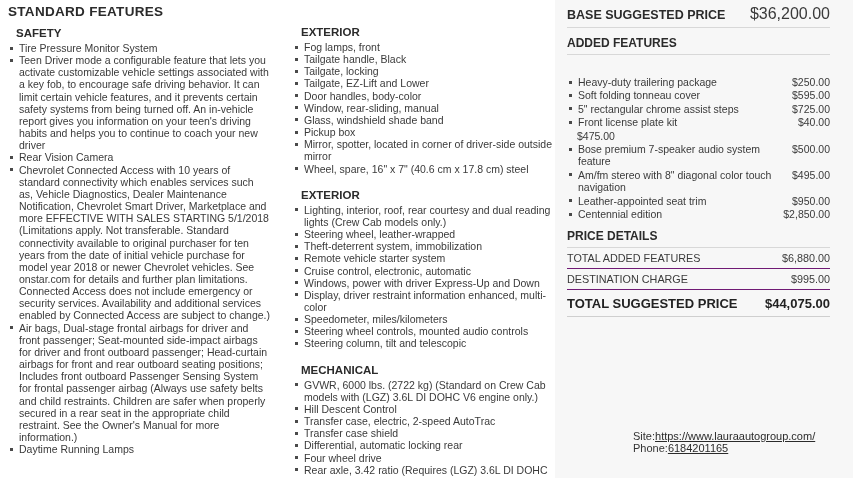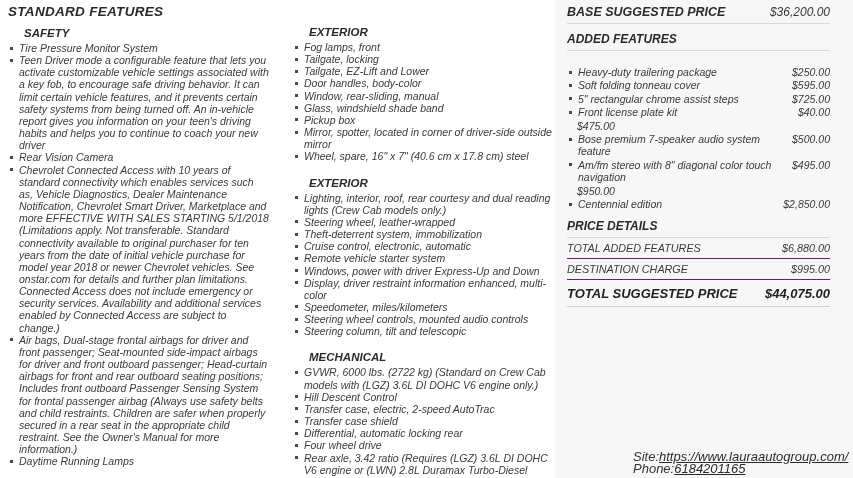--- a/index.html
+++ b/index.html
@@ -4,83 +4,83 @@
 <style>
   * { box-sizing: border-box; }
   html, body { margin: 0; padding: 0; }
   body {
     width: 853px; height: 478px; overflow: hidden;
     background: #ffffff;
     font-family: "Liberation Sans", "DejaVu Sans", sans-serif;
     color: #3a3a3a;
     -webkit-font-smoothing: antialiased;
   }
-  .page { width: 853px; height: 478px; display: flex; font-style: italic; }
+  .page { width: 853px; height: 478px; display: flex; }
 
   
   .main { flex: none; display: flex; padding: 4px 0 0 8px; }
   .col { font-size: 10.5px; line-height: 12.15px; }
   .col-left { width: 262px; flex: none; }
   .col-mid  { width: 262px; flex: none; margin-left: 23px; margin-top: 21px; }
 
   .doc-title {
     font-size: 13.5px; line-height: 16px; font-weight: bold;
     color: #2b2b2b; letter-spacing: .3px; margin: 0 0 6px 0;
   }
   .section { margin: 0 0 13px 0; }
   .section-heading {
     font-size: 11.5px; font-weight: bold; color: #2b2b2b;
-    margin: 0 0 2px 16px; line-height: 14px;
+    margin: 0 0 2px 8px; line-height: 14px;
   }
   ul.feature-list { list-style: none; margin: 0; padding: 0; }
   ul.feature-list li { position: relative; padding-left: 11px; }
   ul.feature-list li::before {
     content: ""; position: absolute; left: 2px; top: 4.5px;
     width: 3px; height: 3px; background: #4a4a4a;
   }
 
   
   .right-panel {
     width: 298px; flex: none; background: #f7f7f7;
     padding: 0 23px 0 12px; position: relative; font-size: 10.5px;
   }
   .base-row {
     display: flex; justify-content: space-between; align-items: baseline;
     padding: 5px 0 4px 0; border-bottom: 1px solid #d8d8d8;
   }
   .base-label { font-size: 12.5px; font-weight: bold; color: #2b2b2b; }
-  .base-price { font-size: 12px; color: #3a3a3a; }
+  .base-price { font-size: 16px; color: #3a3a3a; }
 
   .panel-heading {
     font-size: 12px; font-weight: bold; color: #2b2b2b;
     padding: 8px 0 4px 0; border-bottom: 1px solid #d8d8d8;
   }
-  ul.added-list { list-style: none; margin: 15px 0 0 0; padding: 0; }
+  ul.added-list { list-style: none; margin: 21px 0 0 0; padding: 0; }
   ul.added-list li { display: flex; align-items: flex-start; margin-bottom: 1px; }
   .added-name { flex: 1; position: relative; padding-left: 11px; line-height: 12.4px; }
   .added-name::before {
     content: ""; position: absolute; left: 2px; top: 4.5px;
     width: 3px; height: 3px; background: #4a4a4a;
   }
   .added-price { white-space: nowrap; margin-left: 10px; line-height: 12.4px; }
 
   .details-heading { }
   .detail-row {
     display: flex; justify-content: space-between;
     padding: 4px 0; font-size: 10.8px; border-bottom: 1px solid #701a75;
   }
   .total-row {
     display: flex; justify-content: space-between; align-items: flex-end;
     padding: 6px 0 5px 0; border-bottom: 1px solid #cfcfcf;
     font-weight: bold; font-size: 13px; color: #222222;
   }
 
   .footer {
-    position: absolute; left: 78px; bottom: 3px;
-    font-size: 13px; line-height: 12px; color: #333333;
+    position: absolute; left: 78px; bottom: 24px;
+    font-size: 11px; line-height: 12px; color: #333333;
   }
   .footer a { color: #2b2b2b; text-decoration: underline; }
 </style>
 </head>
 <body>
 
 <div class="page">
 
   <div class="main">
 
@@ -107,20 +107,21 @@
     </div>
 
     <div class="col col-mid">
 
       <section class="section">
         <h2 class="section-heading">EXTERIOR</h2>
         <ul class="feature-list">
 
             <li class="feature-item">Fog lamps, front</li>
 
+            <li class="feature-item">Tailgate handle, Black</li>
 
             <li class="feature-item">Tailgate, locking</li>
 
             <li class="feature-item">Tailgate, EZ-Lift and Lower</li>
 
             <li class="feature-item">Door handles, body-color</li>
 
             <li class="feature-item">Window, rear-sliding, manual</li>
 
             <li class="feature-item">Glass, windshield shade band</li>
@@ -136,23 +137,23 @@
       <section class="section">
         <h2 class="section-heading">EXTERIOR</h2>
         <ul class="feature-list">
 
             <li class="feature-item">Lighting, interior, roof, rear courtesy and dual reading lights (Crew Cab models only.)</li>
 
             <li class="feature-item">Steering wheel, leather-wrapped</li>
 
             <li class="feature-item">Theft-deterrent system, immobilization</li>
 
+            <li class="feature-item">Remote vehicle starter system</li>
+
             <li class="feature-item">Cruise control, electronic, automatic</li>
-
-            <li class="feature-item">Remote vehicle starter system</li>
 
             <li class="feature-item">Windows, power with driver Express-Up and Down</li>
 
             <li class="feature-item">Display, driver restraint information enhanced, multi-color</li>
 
             <li class="feature-item">Speedometer, miles/kilometers</li>
 
             <li class="feature-item">Steering wheel controls, mounted audio controls</li>
 
             <li class="feature-item">Steering column, tilt and telescopic</li>
@@ -221,20 +222,21 @@
           <span class="added-name">Bose premium 7-speaker audio system feature</span>
           <span class="added-price">$500.00</span>
         </li>
 
         <li>
           <span class="added-name">Am/fm stereo with 8" diagonal color touch navigation</span>
           <span class="added-price">$495.00</span>
         </li>
 
         <li>
+          <span class="added-name">Leather-appointed seat trim</span>
           <span class="added-price">$950.00</span>
         </li>
 
         <li>
           <span class="added-name">Centennial edition</span>
           <span class="added-price">$2,850.00</span>
         </li>
       </ul>
 
     <div class="panel-heading details-heading">PRICE DETAILS</div>

